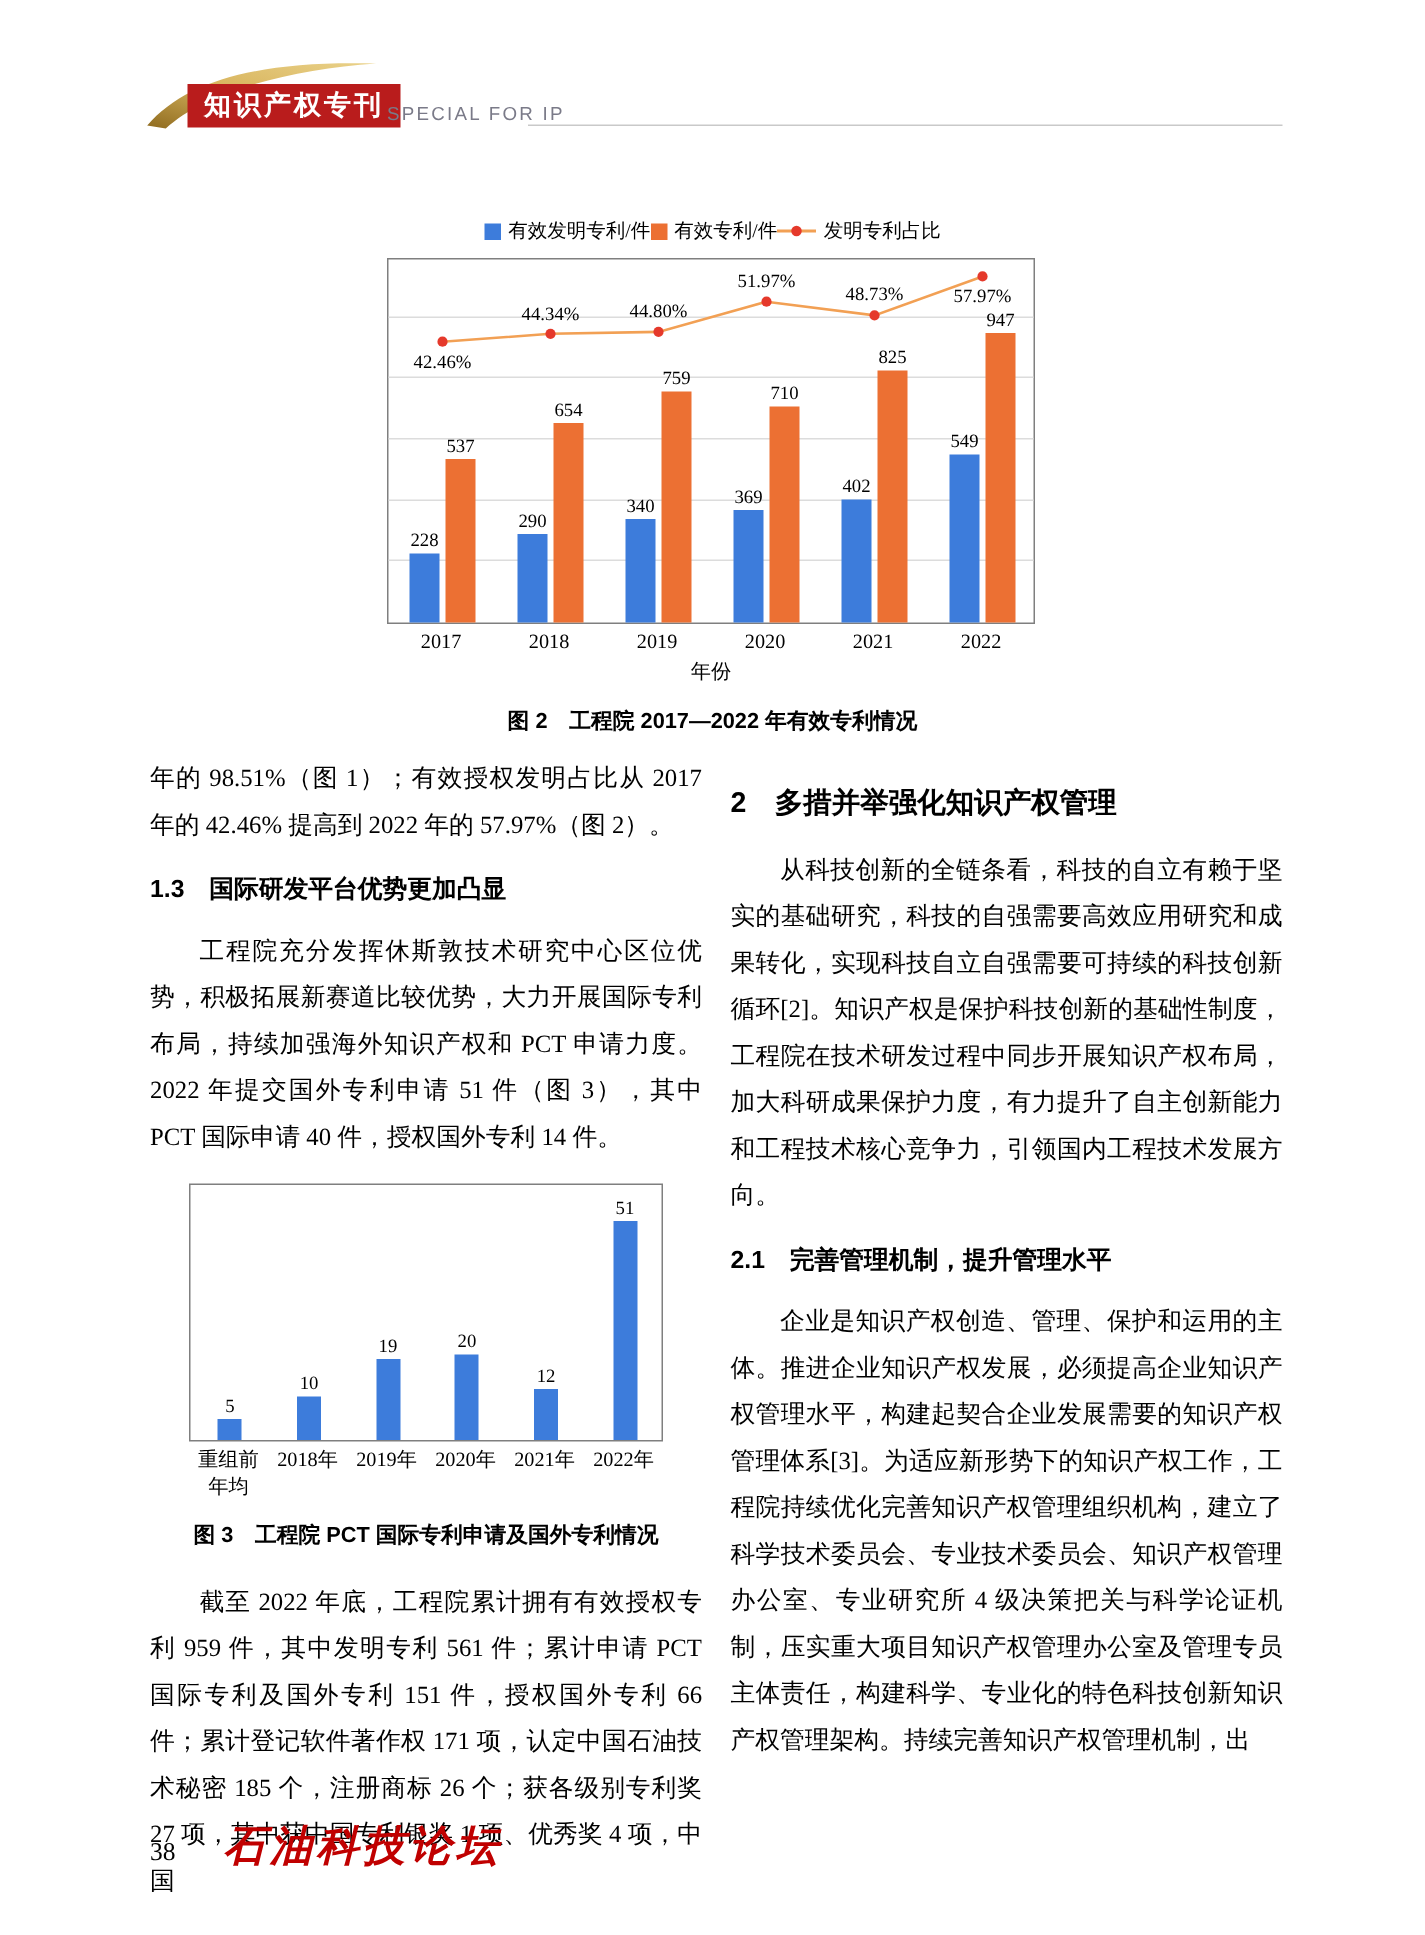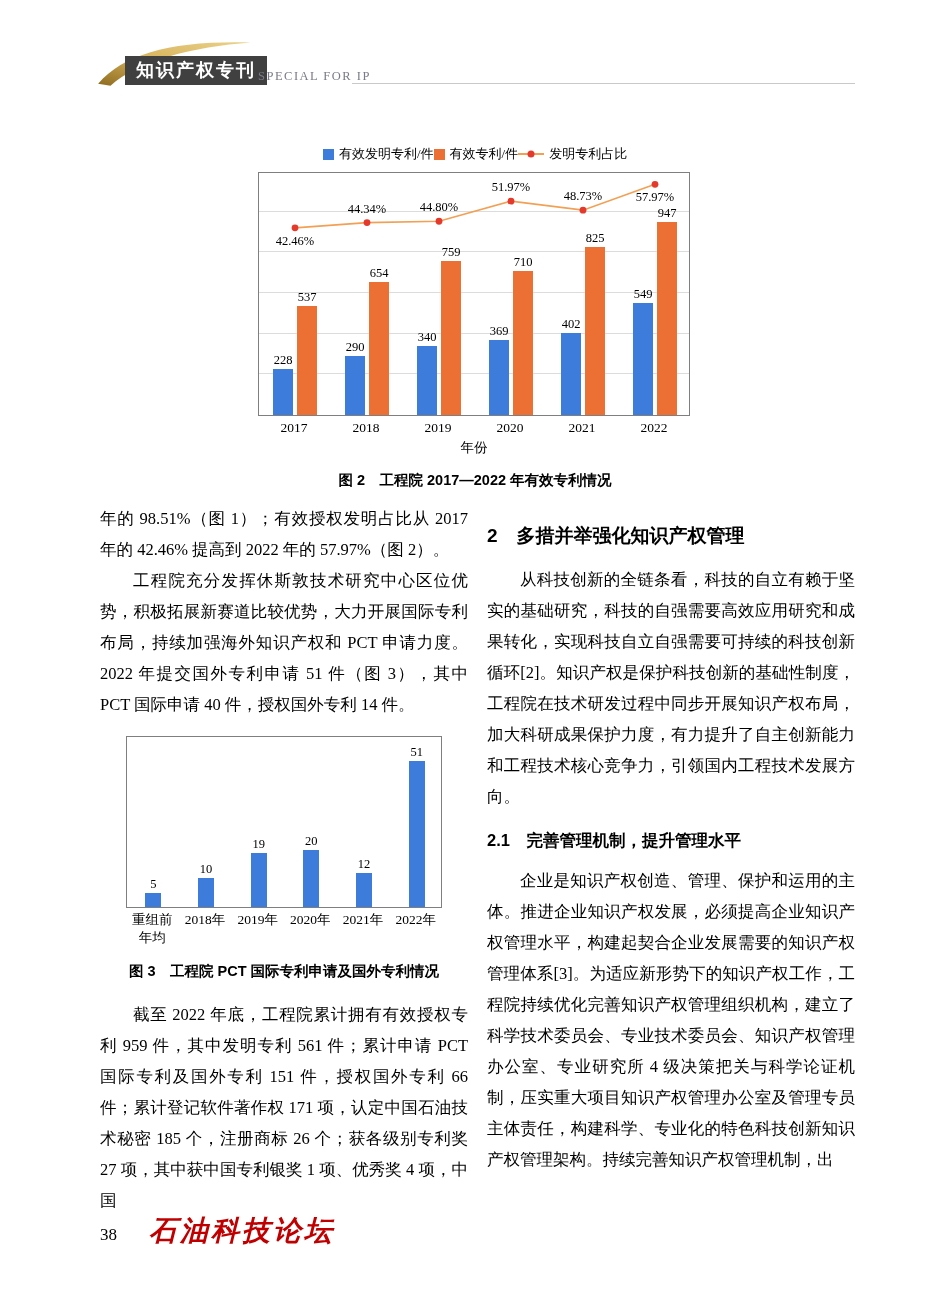--- a/index.html
+++ b/index.html
@@ -13,21 +13,21 @@
   .header { position:absolute; top:40px; left:100px; width:755px; height:50px; }
   .swoosh { position:absolute; left:-6px; top:-4px; width:165px; height:52px; }
   .badge {
     position:absolute; left:25px; top:16px; height:29px; padding:3px 11px;
     background:#BE1C22; color:#fff; font-weight:bold; font-size:18px;
     letter-spacing:2px; font-family:"Liberation Sans","DejaVu Sans",sans-serif;
     line-height:23px;
   }
   .subtitle {
     position:absolute; left:158px; top:29px; color:#7A7A88; font-size:12.5px;
-    letter-spacing:1.5px; font-family:Liberation Serif, serif;
+    letter-spacing:1.5px; font-family:Liberation Sans, sans-serif;
   }
   .header-rule { position:absolute; left:252px; right:0; top:43px; height:1px; background:#C9C9C9; }
 
   
   .fig2 { position:absolute; top:146px; left:50%; transform:translateX(-50%); width:470px; }
   .legend2 {
     display:flex; justify-content:center; align-items:center; 
     font-size:13px; height:16px;
   }
   .legend-item { display:flex; align-items:center; gap:5px; }
@@ -84,21 +84,21 @@
   <svg class="swoosh" viewBox="0 0 160 50">
     <defs>
       <linearGradient id="gold" x1="0" y1="1" x2="1" y2="0">
         <stop offset="0" stop-color="#8F6B1F"></stop>
         <stop offset="0.5" stop-color="#D9B660"></stop>
         <stop offset="1" stop-color="#EAD28A"></stop>
       </linearGradient>
     </defs>
     <path d="M4 46 C30 16, 78 4, 152 6 C96 10, 42 24, 16 48 Z" fill="url(#gold)"></path>
   </svg>
-  <div class="badge" style="background: #404040;">知识产权专刊</div>
+  <div class="badge" style="background: #b91c1c;">知识产权专刊</div>
   <div class="subtitle">SPECIAL FOR IP</div>
   <div class="header-rule"></div>
 </div>
 
 <div class="fig2">
   <div class="legend2">
     <span class="legend-item">
       <span class="swatch" id="sw-blue" style="background: rgb(61, 124, 219);"></span>
       <span>有效发明专利/件</span>
     </span>
@@ -168,20 +168,21 @@
       <span>2022</span>
     </div>
   <div class="xtitle2">年份</div>
   <div class="fig-caption">图 2　工程院 2017—2022 年有效专利情况</div>
 </div>
 
 <div class="columns">
 
   <div class="col">
     <p>年的 98.51%（图 1）；有效授权发明占比从 2017 年的 42.46% 提高到 2022 年的 57.97%（图 2）。</p>
+    <div class="h-sub">1.3　国际研发平台优势更加凸显</div>
     <p class="indent">工程院充分发挥休斯敦技术研究中心区位优势，积极拓展新赛道比较优势，大力开展国际专利布局，持续加强海外知识产权和 PCT 申请力度。2022 年提交国外专利申请 51 件（图 3），其中 PCT 国际申请 40 件，授权国外专利 14 件。</p>
 
     <div class="fig3">
       <div class="plot3" id="plot3">
           <div class="bar" style="left: 18.3333px; width: 16px; height: 14.3333px; background: rgb(61, 124, 219);"></div>
           <div class="vlabel" style="left: 6.33333px; width: 40px; top: 139.667px;">5</div>
           <div class="bar" style="left: 71px; width: 16px; height: 28.6667px; background: rgb(61, 124, 219);"></div>
           <div class="vlabel" style="left: 59px; width: 40px; top: 125.333px;">10</div>
           <div class="bar" style="left: 123.667px; width: 16px; height: 54.4667px; background: rgb(61, 124, 219);"></div>
           <div class="vlabel" style="left: 111.667px; width: 40px; top: 99.5333px;">19</div>

